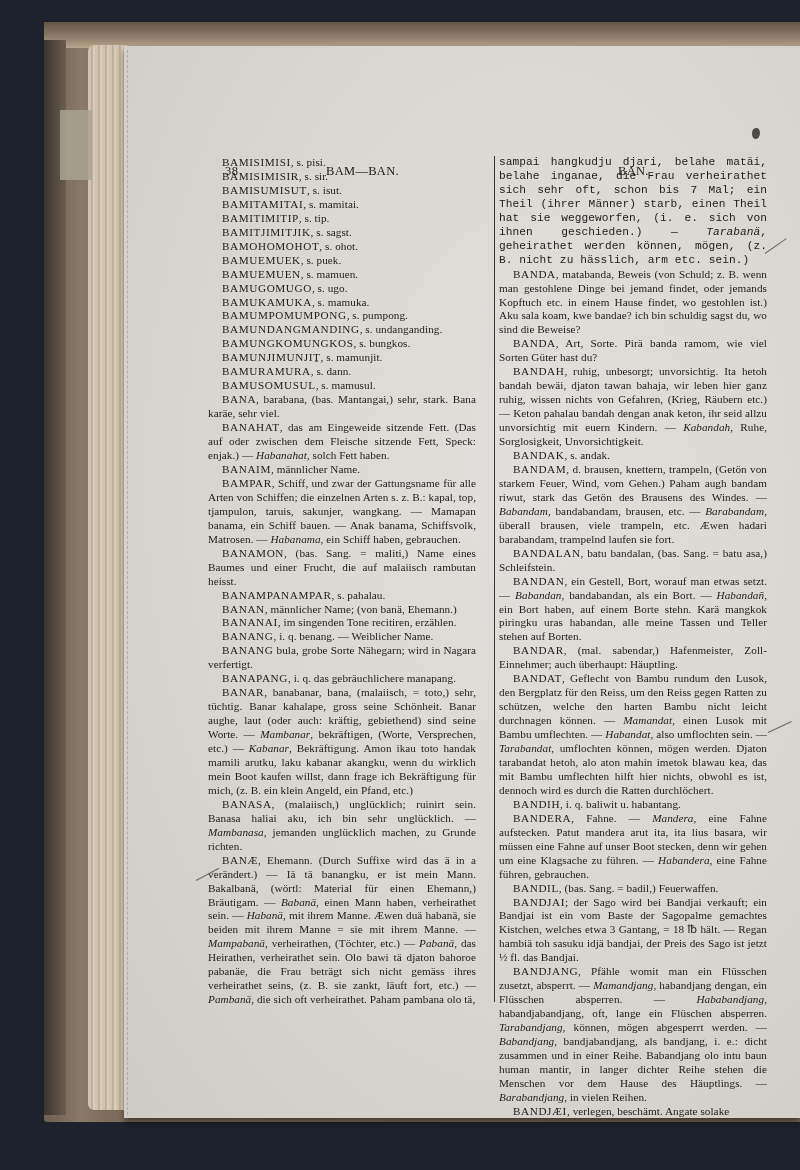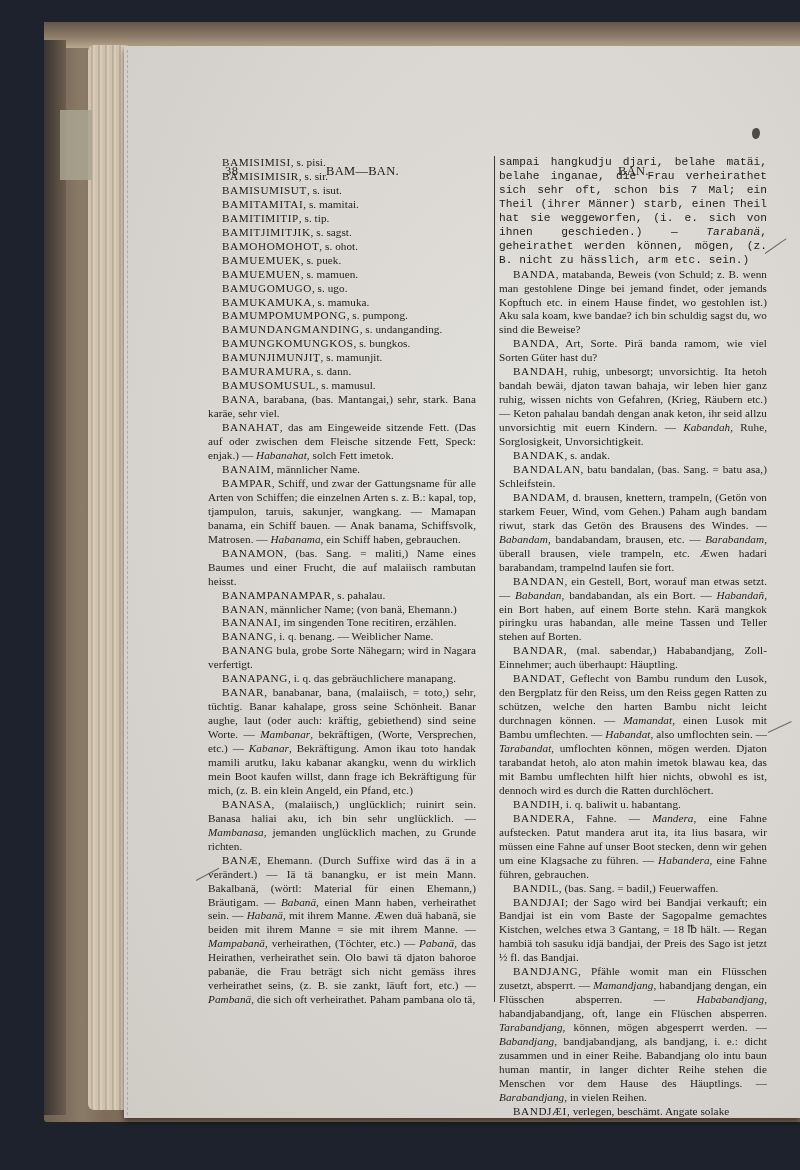--- a/index.html
+++ b/index.html
@@ -100,45 +100,45 @@
     <p class="entry"><span class="hw">BAMUEMUEN</span><span>, s. mamuen.</span></p>
     <p class="entry"><span class="hw">BAMUGOMUGO</span><span>, s. ugo.</span></p>
     <p class="entry"><span class="hw">BAMUKAMUKA</span><span>, s. mamuka.</span></p>
     <p class="entry"><span class="hw">BAMUMPOMUMPONG</span><span>, s. pumpong.</span></p>
     <p class="entry"><span class="hw">BAMUNDANGMANDING</span><span>, s. undanganding.</span></p>
     <p class="entry"><span class="hw">BAMUNGKOMUNGKOS</span><span>, s. bungkos.</span></p>
     <p class="entry"><span class="hw">BAMUNJIMUNJIṮ</span><span>, s. mamunjit.</span></p>
     <p class="entry"><span class="hw">BAMURAMURA</span><span>, s. dann.</span></p>
     <p class="entry"><span class="hw">BAMUSOMUSUL</span><span>, s. mamusul.</span></p>
     <p class="entry"><span class="hw">BANA</span><span>, barabana, (bas. Mantangai,) sehr, stark. Bana karäe, sehr viel.</span></p>
-    <p class="entry"><span class="hw">BANAHAT</span><span>, das am Eingeweide sitzende Fett. (Das auf oder zwischen dem Fleische sitzende Fett, Speck: enjak.) — </span><i>Habanahat</i><span>, solch Fett imetok.</span></p>
+    <p class="entry"><span class="hw">BANAHAT</span><span>, das am Eingeweide sitzende Fett. (Das auf oder zwischen dem Fleische sitzende Fett, Speck: enjak.) — </span><i>Habanahat</i><span>, solch Fett haben.</span></p>
     <p class="entry"><span class="hw">BANAIM</span><span>, männlicher Name.</span></p>
     <p class="entry"><span class="hw">BAMPAR</span><span>, Schiff, und zwar der Gattungsname für alle Arten von Schiffen; die einzelnen Arten s. z. B.: kapal, top, tjampulon, taruis, sakunjer, wangkang. — Mamapan banama, ein Schiff bauen. — Anak banama, Schiffsvolk, Matrosen. — </span><i>Habanama</i><span>, ein Schiff haben, gebrauchen.</span></p>
     <p class="entry"><span class="hw">BANAMON</span><span>, (bas. Sang. = maliti,) Name eines Baumes und einer Frucht, die auf malaiisch rambutan heisst.</span></p>
     <p class="entry"><span class="hw">BANAMPANAMPAR</span><span>, s. pahalau.</span></p>
     <p class="entry"><span class="hw">BANAN</span><span>, männlicher Name; (von banä, Ehemann.)</span></p>
     <p class="entry"><span class="hw">BANANAI</span><span>, im singenden Tone recitiren, erzählen.</span></p>
     <p class="entry"><span class="hw">BANANG</span><span>, i. q. benang. — Weiblicher Name.</span></p>
     <p class="entry"><span class="hw">BANANG</span><span> bula, grobe Sorte Nähegarn; wird in Nagara verfertigt.</span></p>
     <p class="entry"><span class="hw">BANAPANG</span><span>, i. q. das gebräuchlichere manapang.</span></p>
     <p class="entry"><span class="hw">BANAR</span><span>, banabanar, bana, (malaiisch, = toto,) sehr, tüchtig. Banar kahalape, gross seine Schönheit. Banar aughe, laut (oder auch: kräftig, gebiethend) sind seine Worte. — </span><i>Mambanar</i><span>, bekräftigen, (Worte, Versprechen, etc.) — </span><i>Kabanar</i><span>, Bekräftigung. Amon ikau toto handak mamili arutku, laku kabanar akangku, wenn du wirklich mein Boot kaufen willst, dann frage ich Bekräftigung für mich, (z. B. ein klein Angeld, ein Pfand, etc.)</span></p>
     <p class="entry"><span class="hw">BANASA</span><span>, (malaiisch,) unglücklich; ruinirt sein. Banasa haliai aku, ich bin sehr unglücklich. — </span><i>Mambanasa</i><span>, jemanden unglücklich machen, zu Grunde richten.</span></p>
     <p class="entry"><span class="hw">BANÆ</span><span>, Ehemann. (Durch Suffixe wird das ä in a verändert.) — Iä tä banangku, er ist mein Mann. Bakalbanä, (wörtl: Material für einen Ehemann,) Bräutigam. — </span><i>Babanä</i><span>, einen Mann haben, verheirathet sein. — </span><i>Habanä</i><span>, mit ihrem Manne. Æwen duä habanä, sie beiden mit ihrem Manne = sie mit ihrem Manne. — </span><i>Mampabanä</i><span>, verheirathen, (Töchter, etc.) — </span><i>Pabanä</i><span>, das Heirathen, verheirathet sein. Olo bawi tä djaton bahoroe pabanäe, die Frau beträgt sich nicht gemäss ihres verheirathet seins, (z. B. sie zankt, läuft fort, etc.) — </span><i>Pambanä</i><span>, die sich oft verheirathet. Paham pambana olo tä,</span></p>
   </div>
 <div class="col-divider"></div>
 <div class="column col-right">
     <p class="entry hang"><span>sampai hangkudju djari, belahe matäi, belahe inganae, die Frau verheirathet sich sehr oft, schon bis 7 Mal; ein Theil (ihrer Männer) starb, einen Theil hat sie weggeworfen, (i. e. sich von ihnen geschieden.) — </span><i>Tarabanä</i><span>, geheirathet werden können, mögen, (z. B. nicht zu hässlich, arm etc. sein.)</span></p>
     <p class="entry"><span class="hw">BANDA</span><span>, matabanda, Beweis (von Schuld; z. B. wenn man gestohlene Dinge bei jemand findet, oder jemands Kopftuch etc. in einem Hause findet, wo gestohlen ist.) Aku sala koam, kwe bandae? ich bin schuldig sagst du, wo sind die Beweise?</span></p>
     <p class="entry"><span class="hw">BANDA</span><span>, Art, Sorte. Pirä banda ramom, wie viel Sorten Güter hast du?</span></p>
     <p class="entry"><span class="hw">BANDAH</span><span>, ruhig, unbesorgt; unvorsichtig. Ita hetoh bandah bewäi, djaton tawan bahaja, wir leben hier ganz ruhig, wissen nichts von Gefahren, (Krieg, Räubern etc.) — Keton pahalau bandah dengan anak keton, ihr seid allzu unvorsichtig mit euern Kindern. — </span><i>Kabandah</i><span>, Ruhe, Sorglosigkeit, Unvorsichtigkeit.</span></p>
     <p class="entry"><span class="hw">BANDAK</span><span>, s. andak.</span></p>
+    <p class="entry"><span class="hw">BANDAM</span><span>, d. brausen, knettern, trampeln, (Getön von starkem Feuer, Wind, vom Gehen.) Paham augh bandam riwut, stark das Getön des Brausens des Windes. — </span><i>Babandam</i><span>, bandabandam, brausen, etc. — </span><i>Barabandam</i><span>, überall brausen, viele trampeln, etc. Æwen hadari barabandam, trampelnd laufen sie fort.</span></p>
     <p class="entry"><span class="hw">BANDALAN</span><span>, batu bandalan, (bas. Sang. = batu asa,) Schleifstein.</span></p>
-    <p class="entry"><span class="hw">BANDAM</span><span>, d. brausen, knettern, trampeln, (Getön von starkem Feuer, Wind, vom Gehen.) Paham augh bandam riwut, stark das Getön des Brausens des Windes. — </span><i>Babandam</i><span>, bandabandam, brausen, etc. — </span><i>Barabandam</i><span>, überall brausen, viele trampeln, etc. Æwen hadari barabandam, trampelnd laufen sie fort.</span></p>
     <p class="entry"><span class="hw">BANDAN</span><span>, ein Gestell, Bort, worauf man etwas setzt. — </span><i>Babandan</i><span>, bandabandan, als ein Bort. — </span><i>Habandañ</i><span>, ein Bort haben, auf einem Borte stehn. Karä mangkok piringku uras habandan, alle meine Tassen und Teller stehen auf Borten.</span></p>
-    <p class="entry"><span class="hw">BANDAR</span><span>, (mal. sabendar,) Hababandjang, Zoll-Einnehmer; auch überhaupt: Häuptling.</span></p>
+    <p class="entry"><span class="hw">BANDAR</span><span>, (mal. sabendar,) Hafenmeister, Zoll-Einnehmer; auch überhaupt: Häuptling.</span></p>
     <p class="entry"><span class="hw">BANDAT</span><span>, Geflecht von Bambu rundum den Lusok, den Bergplatz für den Reiss, um den Reiss gegen Ratten zu schützen, welche den harten Bambu nicht leicht durchnagen können. — </span><i>Mamandat</i><span>, einen Lusok mit Bambu umflechten. — </span><i>Habandat</i><span>, also umflochten sein. — </span><i>Tarabandat</i><span>, umflochten können, mögen werden. Djaton tarabandat hetoh, alo aton mahin imetok blawau kea, das mit Bambu umflechten hilft hier nichts, obwohl es ist, dennoch wird es durch die Ratten durchlöchert.</span></p>
     <p class="entry"><span class="hw">BANDIH</span><span>, i. q. baliwit u. habantang.</span></p>
     <p class="entry"><span class="hw">BANDERA</span><span>, Fahne. — </span><i>Mandera</i><span>, eine Fahne aufstecken. Patut mandera arut ita, ita lius basara, wir müssen eine Fahne auf unser Boot stecken, denn wir gehen um eine Klagsache zu führen. — </span><i>Habandera</i><span>, eine Fahne führen, gebrauchen.</span></p>
     <p class="entry"><span class="hw">BANDIL</span><span>, (bas. Sang. = badil,) Feuerwaffen.</span></p>
     <p class="entry"><span class="hw">BANDJAI</span><span>; der Sago wird bei Bandjai verkauft; ein Bandjai ist ein vom Baste der Sagopalme gemachtes Kistchen, welches etwa 3 Gantang, = 18 ℔ hält. — Regan hambiä toh sasuku idjä bandjai, der Preis des Sago ist jetzt ½ fl. das Bandjai.</span></p>
     <p class="entry"><span class="hw">BANDJANG</span><span>, Pfähle womit man ein Flüsschen zusetzt, absperrt. — </span><i>Mamandjang</i><span>, habandjang dengan, ein Flüsschen absperren. — </span><i>Hababandjang</i><span>, habandjabandjang, oft, lange ein Flüschen absperren. </span><i>Tarabandjang</i><span>, können, mögen abgesperrt werden. — </span><i>Babandjang</i><span>, bandjabandjang, als bandjang, i. e.: dicht zusammen und in einer Reihe. Babandjang olo intu baun human mantir, in langer dichter Reihe stehen die Menschen vor dem Hause des Häuptlings. — </span><i>Barabandjang</i><span>, in vielen Reihen.</span></p>
     <p class="entry"><span class="hw">BANDJÆI</span><span>, verlegen, beschämt. Angate solake</span></p>
   </div>
 
 <div class="pencil-mark" style="left:196px; top:880px; transform:rotate(-28deg);"></div>

